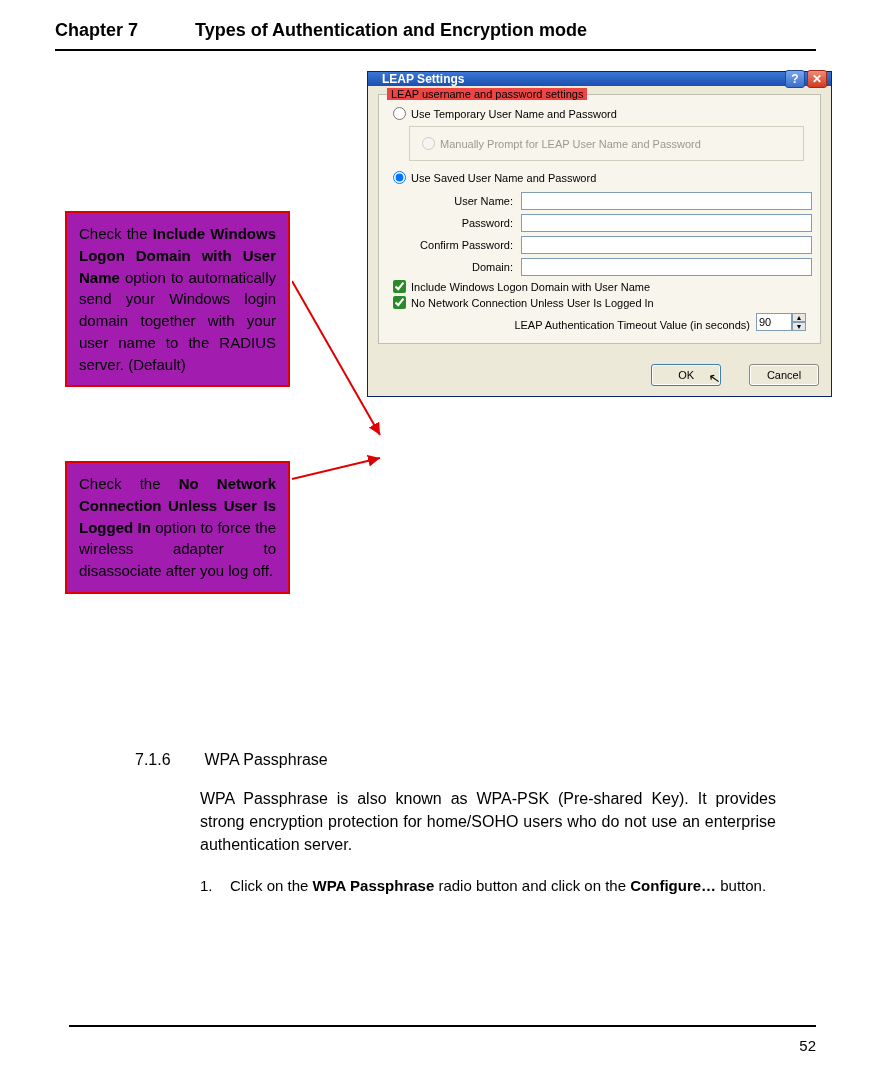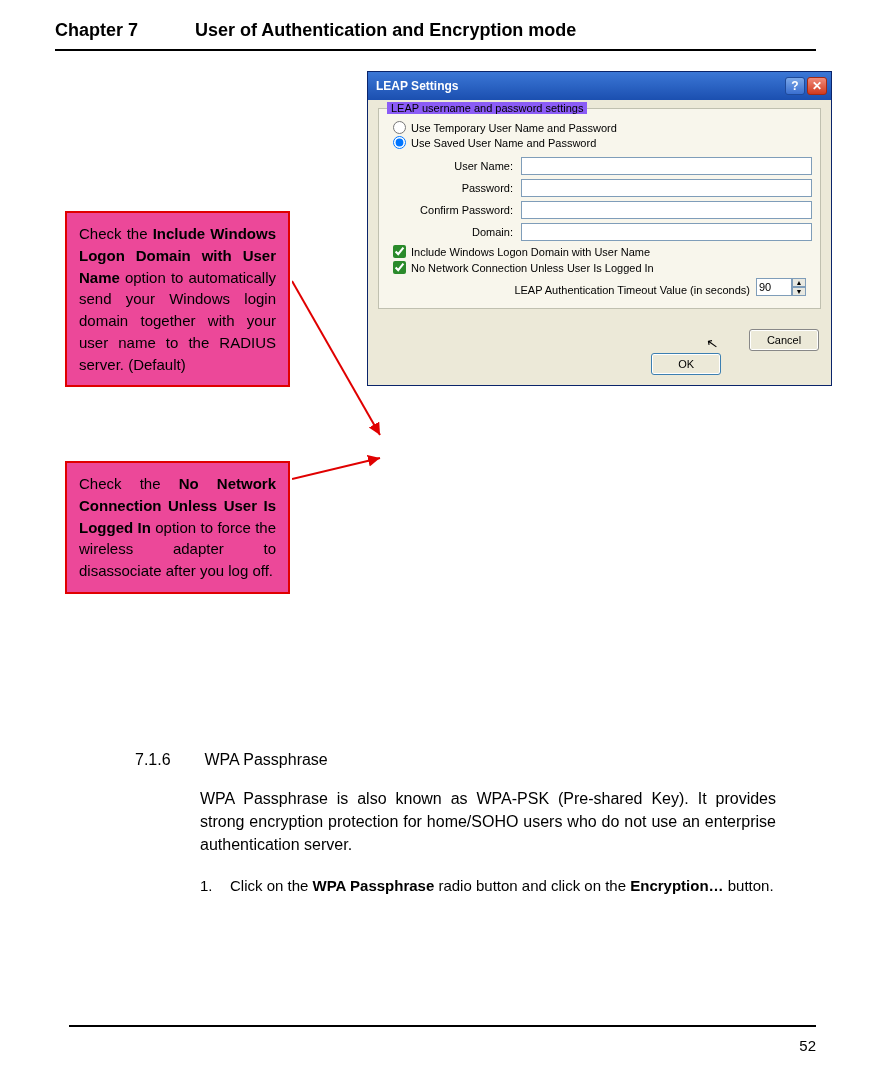--- a/index.html
+++ b/index.html
@@ -2,74 +2,74 @@
 <html><head>
 <meta charset="utf-8">
 <style>
   * { box-sizing: border-box; margin: 0; padding: 0; }
   html, body { width: 871px; height: 1080px; font-family: Verdana, Geneva, sans-serif; background: #fff; color: #000; }
   .page { position: relative; width: 871px; height: 1080px; padding: 20px 55px 0 55px; }
   .chapter-header { font-weight: bold; font-size: 18px; margin-bottom: 8px; }
   .chapter-header .num { display: inline-block; width: 135px; }
   .hr-thick { border: none; border-top: 2px solid #000; margin-bottom: 20px; }
   .content-area { position: relative; height: 860px; }
-  .callout { position: absolute; border: 2px solid #e00000; padding: 10px 12px; width: 225px; font-size: 15px; line-height: 1.45; text-align: justify; background: #ec4899; }
+  .callout { position: absolute; border: 2px solid #e00000; padding: 10px 12px; width: 225px; font-size: 15px; line-height: 1.45; text-align: justify; background: #a21caf; }
   .callout .bold { font-weight: bold; }
   .callout1 { left: 10px; top: 140px; }
   .callout2 { left: 10px; top: 390px; }
   .arrow { position: absolute; pointer-events: none; }
   .dialog { position: absolute; left: 312px; top: 0; width: 465px; background: #ece9d8; border: 1px solid #0a246a; font-family: Tahoma, sans-serif; font-size: 11px; }
-  .titlebar { background: linear-gradient(to bottom, #3b77d6, #1b4fb0); color: #fff; font-weight: bold; height: 28px; display: flex; align-items: center; padding: 0 4px 0 8px; }
+  .titlebar { background: linear-gradient(to bottom, #3b77d6, #1b4fb0); color: #fff; font-weight: bold; height: 14px; display: flex; align-items: center; padding: 0 4px 0 14px; }
   .titlebar .title { flex: 1; font-size: 12px; }
   .titlebar .btn { width: 20px; height: 18px; margin-left: 2px; display: inline-flex; align-items: center; justify-content: center; border-radius: 3px; font-size: 12px; font-weight: bold; }
   .btn-help { background: linear-gradient(to bottom, #7ba7e8, #3a6fd0); color: #fff; border:1px solid #1f4a9a; }
   .btn-close { background: linear-gradient(to bottom, #f08b7a, #d13a1e); color: #fff; border:1px solid #a42a12; }
   .dialog-body { padding: 8px 10px 12px 10px; }
   .groupbox { border: 1px solid #c0c0b0; padding: 10px 8px 12px 8px; position: relative; background: #f8f6ec; }
-  .groupbox > .legend { position: absolute; top: -7px; left: 8px; background: #8b5cf6; padding: 0 4px; font-size: 11px; }
+  .groupbox > .legend { position: absolute; top: -7px; left: 8px; background: #ef4444; padding: 0 4px; font-size: 11px; }
   .radio-row { display: flex; align-items: center; margin: 2px 0 2px 6px; font-size: 11px; }
   .radio-row input[type=radio] { margin-right: 5px; }
   .manual-box { border: 1px solid #d0d0c0; margin: 6px 8px 10px 22px; padding: 8px 6px; color: #9a9a90; }
   .manual-box .radio-row { color: #9a9a90; }
   .form-grid { margin: 8px 0 4px 24px; }
   .form-row { display: flex; align-items: center; margin: 4px 0; }
   .form-row label { width: 110px; text-align: right; padding-right: 8px; font-size: 11px; }
   .form-row input[type=text], .form-row input[type=password] { flex: 1; height: 18px; border: 1px solid #7f9db9; background: #fff; font-size: 11px; padding: 0 3px; }
   .check-row { display: flex; align-items: center; margin: 3px 0 3px 6px; font-size: 11px; }
   .check-row input[type=checkbox] { margin-right: 5px; accent-color: #2a8a2a; }
   .timeout-row { display: flex; align-items: flex-end; justify-content: flex-end; margin: 4px 6px 0 0; font-size: 11px; }
   .timeout-row .lbl { margin-right: 6px; }
   .spinner { display: inline-flex; align-items: stretch; }
   .spinner input { width: 36px; height: 18px; border: 1px solid #7f9db9; font-size: 11px; padding: 0 2px; }
   .spinner .spin-btns { display: flex; flex-direction: column; }
   .spinner .spin-btns button { width: 14px; height: 9px; font-size: 7px; line-height: 7px; padding: 0; border: 1px solid #7f9db9; background: #e8e8e0; }
   .dialog-buttons { display: flex; justify-content: flex-end; padding: 8px 12px 10px; gap: 8px; }
   .winbtn { min-width: 70px; height: 22px; background: #ece9d8; border: 1px solid #888; border-radius: 3px; font-size: 11px; display: inline-flex; align-items: center; justify-content: center; box-shadow: inset 0 0 0 1px #fff; }
-  .winbtn.default { border: 1px solid #3c7fb1; margin-top: 24px; }
+  .winbtn.default { border: 1px solid #3c7fb1; }
   .cursor { position: absolute; font-size: 14px; transform: rotate(-10deg); color: #000; }
   .section { margin-top: 0; padding: 0 40px 0 80px; }
   .section-heading { font-weight: normal; font-size: 16px; margin-bottom: 18px; }
   .section-heading .snum { display: inline-block; width: 65px; }
   .para { font-size: 16px; line-height: 1.45; text-align: justify; margin-left: 65px; }
   .step { font-size: 15px; line-height: 1.45; text-align: justify; margin-left: 65px; display: flex; margin-top: 18px; }
   .step .stepnum { width: 30px; flex-shrink: 0; }
   .step .steptext { flex: 1; }
   .bold { font-weight: bold; }
   .footer { position: absolute; bottom: 26px; left: 69px; right: 55px; }
   .hr-thin { border: none; border-top: 2px solid #000; margin-bottom: 10px; }
   .pagenum { text-align: right; font-size: 15px; }
 </style>
 </head>
 <body>
 
 <div class="page">
 
   <div class="chapter-header">
     <span class="num">Chapter 7</span>
-    <span>User of Authentication and Encryption mode</span>
+    <span>Types of Authentication and Encryption mode</span>
   </div>
   <hr class="hr-thick">
 
   <div class="content-area">
 
     <div class="callout callout1">
       <span>Check the </span><span class="bold">Include Windows Logon Domain with User Name</span><span> option to automatically send your Windows login domain together with your user name to the RADIUS server. (Default)</span>
     </div>
 
     <div class="callout callout2">
@@ -101,20 +101,26 @@
       </div>
       <div class="dialog-body">
         <div class="groupbox">
           <div class="legend">LEAP username and password settings</div>
 
           <div class="radio-row">
             <input type="radio" name="leapmode" style="">
             <span>Use Temporary User Name and Password</span>
           </div>
 
+          <div class="manual-box">
+            <div class="radio-row">
+              <input type="radio" disabled="" style="">
+              <span>Manually Prompt for LEAP User Name and Password</span>
+            </div>
+          </div>
 
           <div class="radio-row">
             <input type="radio" name="leapmode" checked="" style="">
             <span>Use Saved User Name and Password</span>
           </div>
 
           <div class="form-grid">
             <div class="form-row">
               <label>User Name:</label>
               <input type="text" value="" style="">
@@ -163,21 +169,21 @@
 
     <div class="section" style="position:absolute; top:680px; left:0; right:0;">
       <div class="section-heading">
         <span class="snum">7.1.6</span>
         <span>WPA Passphrase</span>
       </div>
       <p class="para">WPA Passphrase is also known as WPA-PSK (Pre-shared Key). It provides strong encryption protection for home/SOHO users who do not use an enterprise authentication server.</p>
       <div class="step">
         <span class="stepnum">1.</span>
         <span class="steptext">
-          <span>Click on the </span><span class="bold">WPA Passphrase</span><span> radio button and click on the </span><span class="bold">Encryption…</span><span> button.</span>
+          <span>Click on the </span><span class="bold">WPA Passphrase</span><span> radio button and click on the </span><span class="bold">Configure…</span><span> button.</span>
         </span>
       </div>
     </div>
 
   </div>
 
   <div class="footer">
     <hr class="hr-thin">
     <div class="pagenum">52</div>
   </div>

